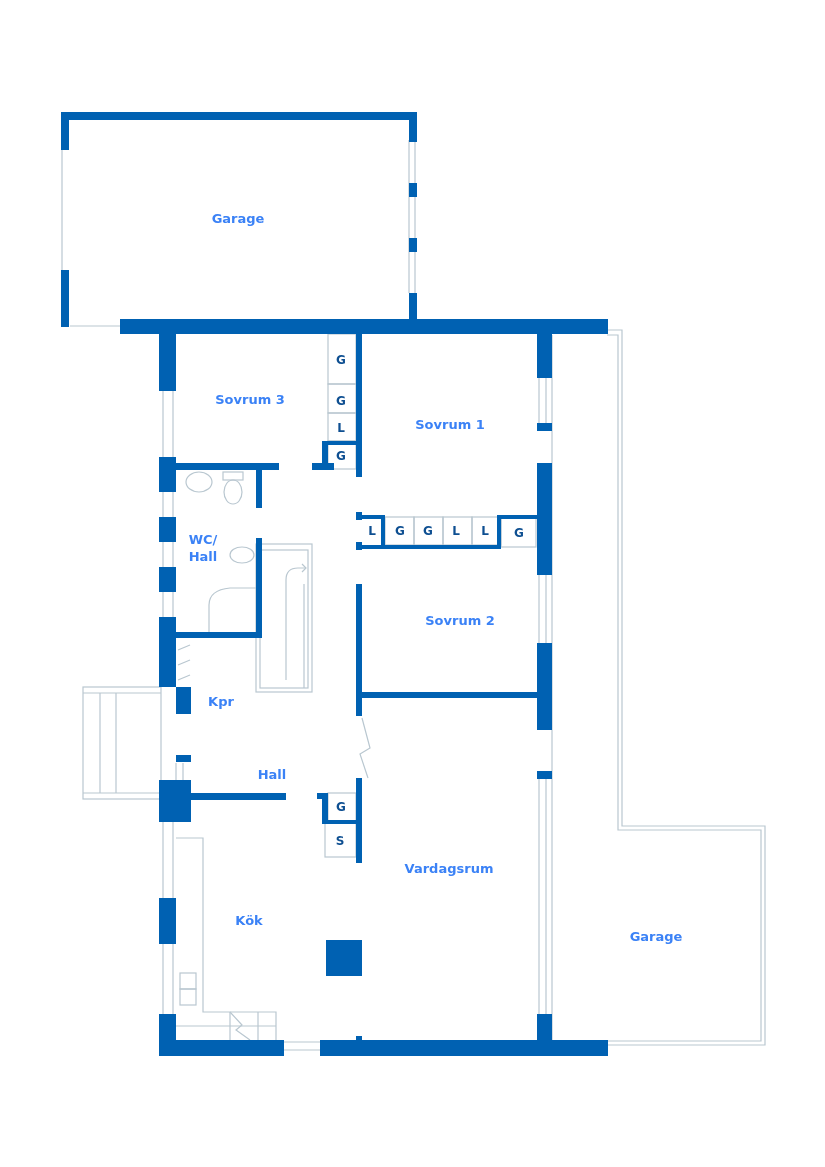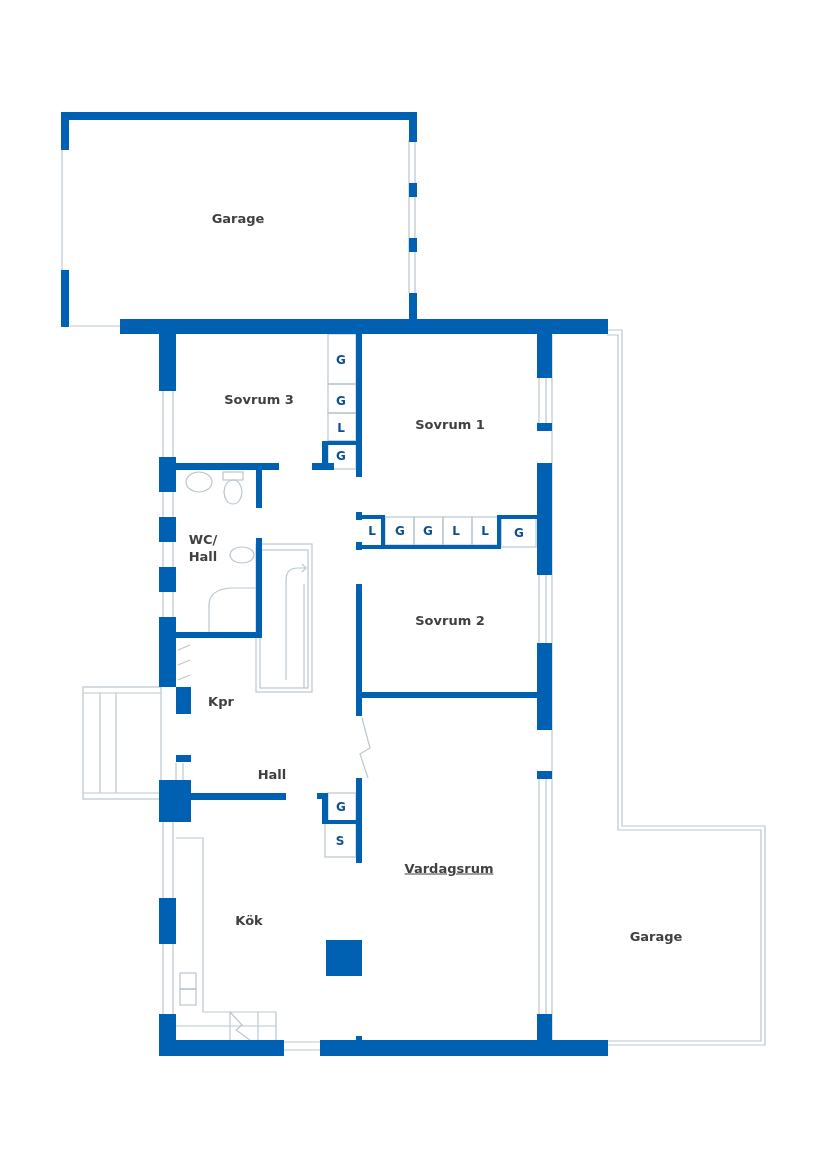--- a/index.html
+++ b/index.html
@@ -1,18 +1,18 @@
 <!DOCTYPE html>
 <html><head>
 <meta charset="utf-8">
 <style>
   html, body { margin:0; padding:0; background:#ffffff; }
   body { width:825px; height:1167px; position:relative; overflow:hidden; font-family:"DejaVu Sans", sans-serif; }
   svg { position:absolute; left:0; top:0; }
-  .label { position:absolute; color:#404040; font-weight:bold; font-size:13px; transform:translate(-50%,-50%); white-space:nowrap; text-align:center; line-height:17px; }
+  .label { position:absolute; color:#3b82f6; font-weight:bold; font-size:13px; transform:translate(-50%,-50%); white-space:nowrap; text-align:center; line-height:17px; }
   .cl { position:absolute; color:#0e4f91; font-weight:bold; font-size:12px; transform:translate(-50%,-50%); }
 </style>
 </head>
 <body>
 
 <svg width="825" height="1167" viewBox="0 0 825 1167">
   <g fill="none" stroke="#b9c7d0" stroke-width="1.2">
 
     <line x1="62" y1="150" x2="62" y2="270"></line>
     <line x1="70" y1="326" x2="120" y2="326"></line>
@@ -141,28 +141,28 @@
     <rect x="317" y="793" width="11" height="6"></rect>
     <rect x="322" y="793" width="6" height="30"></rect>
     <rect x="322" y="820" width="34" height="4"></rect>
     <rect x="356" y="778" width="6" height="85"></rect>
     <rect x="326" y="940" width="36" height="36"></rect>
     <rect x="356" y="1036" width="6" height="8"></rect>
   </g>
 </svg>
 
 <div class="label" style="left:238px;top:218px;">Garage</div>
-<div class="label" style="left:250px;top:399px;margin-left:9px;">Sovrum 3</div>
+<div class="label" style="left:250px;top:399px;">Sovrum 3</div>
 <div class="label" style="left:450px;top:424px;">Sovrum 1</div>
 <div class="label" style="left:203px;top:548px;white-space:pre;">WC/
 Hall</div>
-<div class="label" style="left:450px;top:620px;">Sovrum 2</div>
+<div class="label" style="left:460px;top:620px;">Sovrum 2</div>
 <div class="label" style="left:221px;top:664px;margin-top:37px;">Kpr</div>
 <div class="label" style="left:272px;top:774px;">Hall</div>
-<div class="label" style="left:449px;top:868px;text-decoration:underline;">Vardagsrum</div>
+<div class="label" style="left:449px;top:868px;">Vardagsrum</div>
 <div class="label" style="left:249px;top:920px;">Kök</div>
 <div class="label" style="left:656px;top:936px;">Garage</div>
 
 <div class="cl" style="left:341px;top:360px;">G</div>
 <div class="cl" style="left:341px;top:401px;">G</div>
 <div class="cl" style="left:341px;top:428px;">L</div>
 <div class="cl" style="left:341px;top:456px;">G</div>
 <div class="cl" style="left:372px;top:531px;">L</div>
 <div class="cl" style="left:400px;top:531px;">G</div>
 <div class="cl" style="left:428px;top:531px;">G</div>

